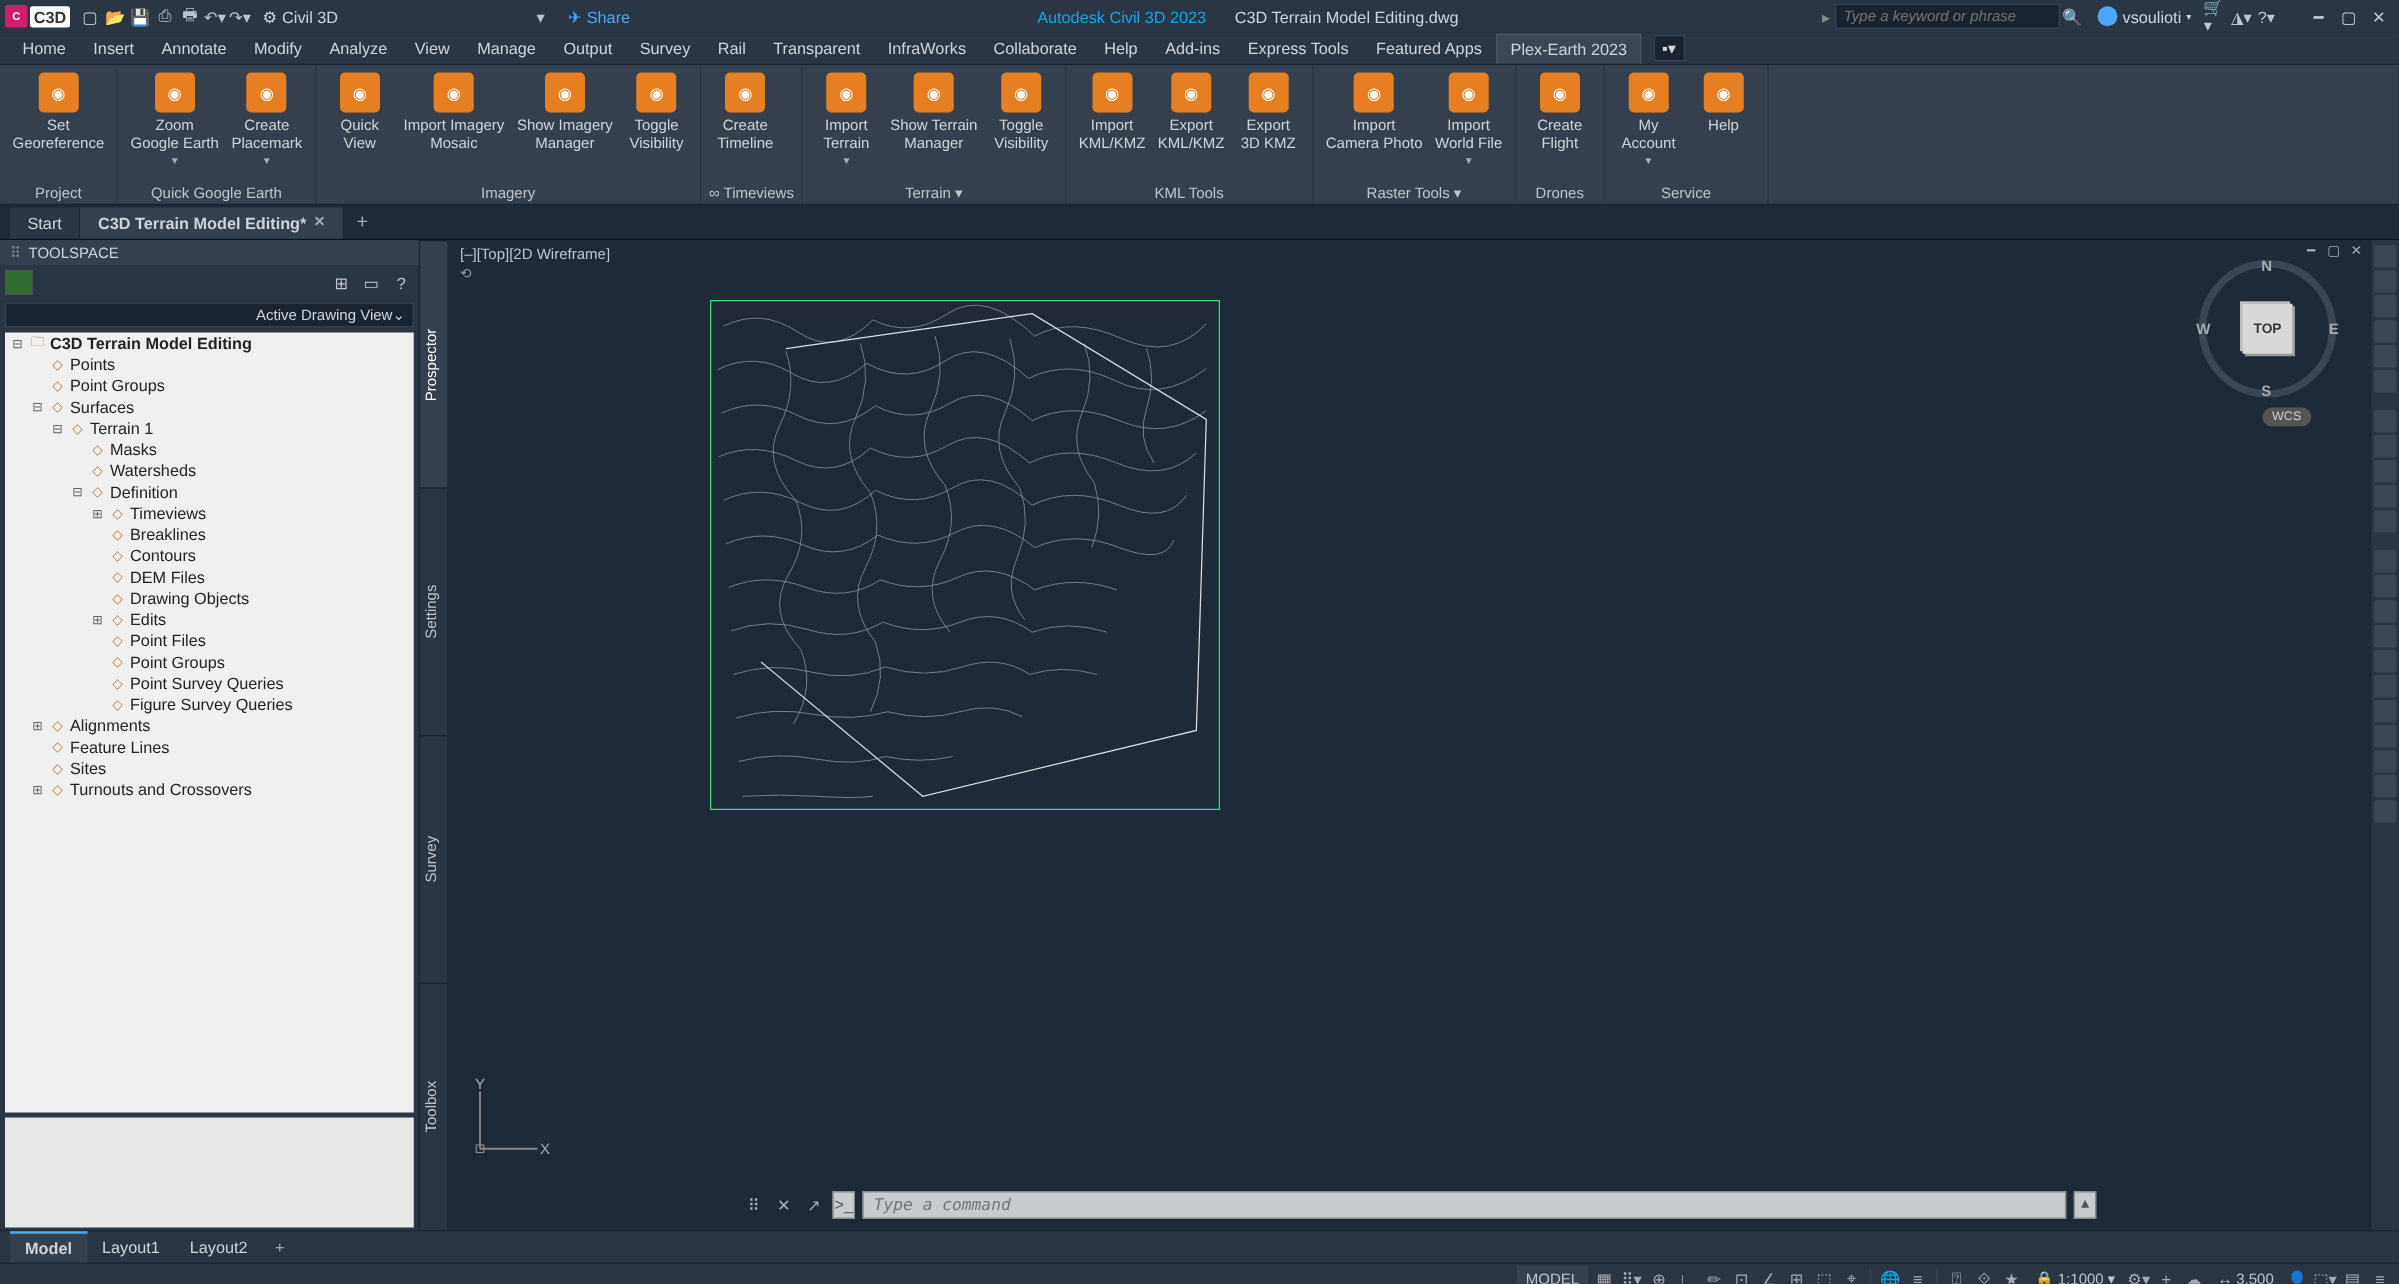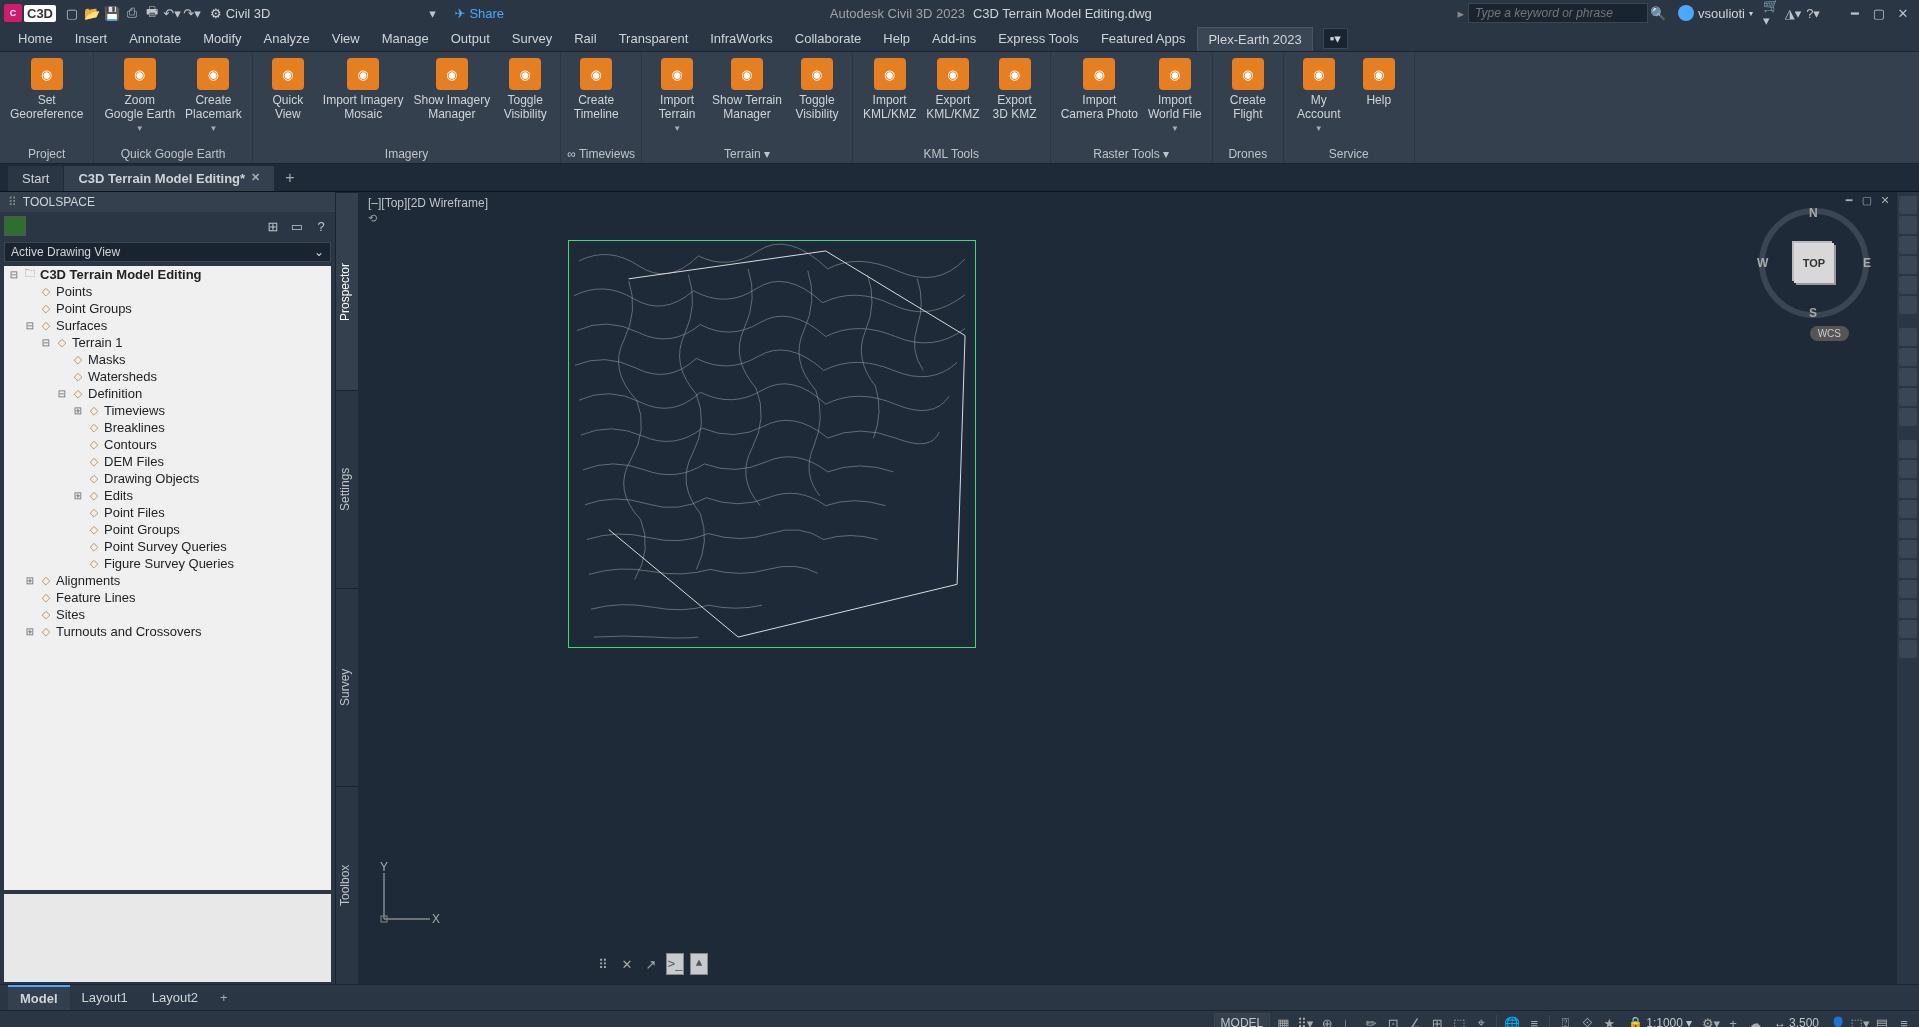--- a/index.html
+++ b/index.html
@@ -5,21 +5,21 @@
 * { margin: 0; padding: 0; box-sizing: border-box; font-family: "Segoe UI", Arial, sans-serif; }
 body { background: #1e2a38; color: #d0d4d8; width: 1919px; height: 1027px; overflow: hidden; font-size: 13px; }
 
 
 .titlebar { height: 26px; background: #2a3644; display: flex; align-items: center; padding: 0 4px; }
 .titlebar .logo { width: 18px; height: 18px; background: #d01c6d; border-radius: 2px; display: flex; align-items: center; justify-content: center; color: #fff; font-size: 9px; font-weight: bold; margin-right: 2px;}
 .titlebar .c3d-badge { background:#fff; color:#333; font-size:13px; font-weight:bold; padding:1px 3px; border-radius:2px; margin-right:6px;}
 .qat-btn { width: 20px; height: 20px; display: flex; align-items: center; justify-content: center; color: #c0c4c8; cursor: pointer; }
 .titlebar .workspace { display: flex; align-items: center; gap: 4px; margin: 0 8px; color: #d0d4d8; }
 .titlebar .share { display: flex; align-items: center; gap: 4px; color: #4aa8ff; margin: 0 12px; }
-.titlebar .apptitle { color: #a3a3a3; margin: 0 8px; }
+.titlebar .apptitle { color: #0ea5e9; margin: 0 23px; }
 .titlebar .doctitle { color: #d0d4d8; }
 .titlebar .spacer { flex: 1; }
 .titlebar .search { background: #1a2430; border: 1px solid #3a4654; height: 20px; width: 180px; padding: 0 6px; color: #888; font-style: italic; font-size: 12px;}
 .titlebar .user { display: flex; align-items: center; gap: 4px; margin: 0 10px; color: #d0d4d8;}
 .titlebar .user .avatar { width:16px; height:16px; background:#4aa8ff; border-radius:50%; }
 .titlebar .winbtn { width: 24px; height: 20px; display: flex; align-items: center; justify-content: center; color: #c0c4c8; }
 
 
 .menubar { height: 26px; background: #2a3644; display: flex; align-items: center; padding: 0 8px; gap: 2px; border-bottom: 1px solid #1a2430;}
 .menubar .tab { padding: 4px 10px; color: #d0d4d8; cursor: pointer; font-size: 13px;}
@@ -44,21 +44,21 @@
 .drawtabs .add { padding: 4px 10px; color:#aaa; font-size:16px; cursor:pointer;}
 
 
 .main { display: flex; height: 792px; }
 .toolspace { width: 336px; background: #2a3644; border-right: 1px solid #1a2430; display:flex; flex-direction:column;}
 .toolspace .titlebar2 { background: #34404e; color: #d0d4d8; padding: 3px 8px; font-size: 12px; display:flex; align-items:center;}
 .toolspace .titlebar2 .grip{ margin-right:6px; color:#888;}
 .toolspace .iconrow { display:flex; justify-content:flex-end; gap:4px; padding:4px; background:#2a3644;}
 .toolspace .iconrow .ico, .toolspace .iconrow .sq { width:20px; height:20px; display:flex; align-items:center; justify-content:center; color:#c0c4c8; border:1px solid transparent;}
 .toolspace .iconrow .sq{ border:1px solid #555; background:#1a2430; margin-right:auto; width:22px; background:#2e6e2e;}
-.toolspace .dropdown { margin:2px 4px; background:#1a2430; border:1px solid #3a4654; padding:2px 6px; font-size:12px; display:flex; justify-content:space-between;}
+.toolspace .dropdown { margin:2px 4px; background:#1a2430; border:1px solid #3a4654; padding:2px 6px; font-size:12px; display:flex; justify-content:flex-end;}
 .toolspace .tree { flex:1; background:#f0f0f0; color:#222; margin:2px 4px; overflow:auto; font-size:13px;}
 .tree ul { list-style:none; padding-left:16px;}
 .tree > ul { padding-left:4px;}
 .tree li { padding:1px 0; white-space:nowrap; display:flex; align-items:center; gap:2px;}
 .tree .toggle { width:12px; display:inline-block; text-align:center; color:#666; font-size:10px;}
 .tree .nodeico { width:16px; height:14px; display:inline-flex; align-items:center; justify-content:center; color:#c08040; font-size:11px;}
 .tree .bold { font-weight:bold;}
 .toolspace .detail { height:88px; background:#e8e8e8; margin:2px 4px;}
 
 
@@ -525,20 +525,21 @@
         <text x="60" y="62" fill="#aaa" font-size="12">X</text>
         <rect x="9" y="55" width="6" height="6" fill="none" stroke="#888"></rect>
       </svg>
     </div>
 
     <div class="cmdline">
       <span class="ci">⠿</span>
       <span class="ci">✕</span>
       <span class="ci">↗</span>
       <span class="ci" style="background:#c8cbce; color:#555; border:1px solid #888; height:22px; line-height:20px;">&gt;_</span>
+      <input placeholder="Type a command" style="">
       <span class="arrow">▴</span>
     </div>
   </div>
 
   <div class="right-toolbar">
     <div class="tb"></div>
     <div class="tb"></div>
     <div class="tb"></div>
     <div class="tb"></div>
     <div class="tb"></div>

